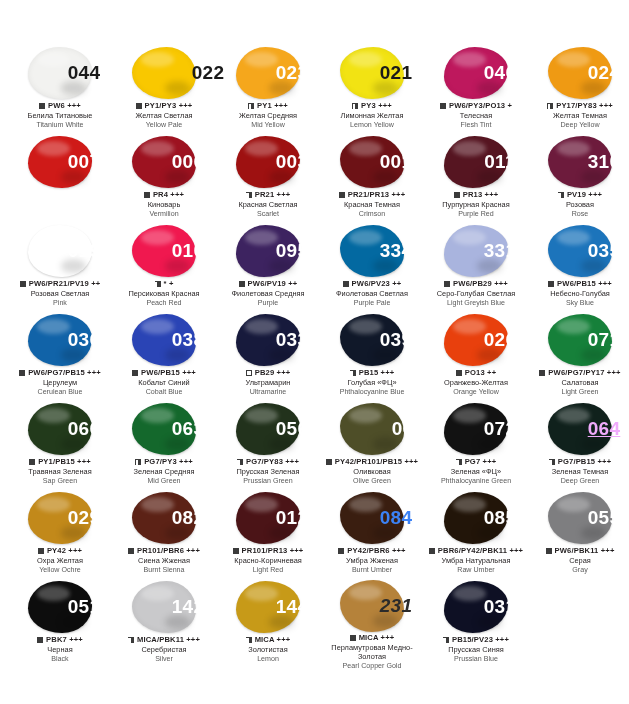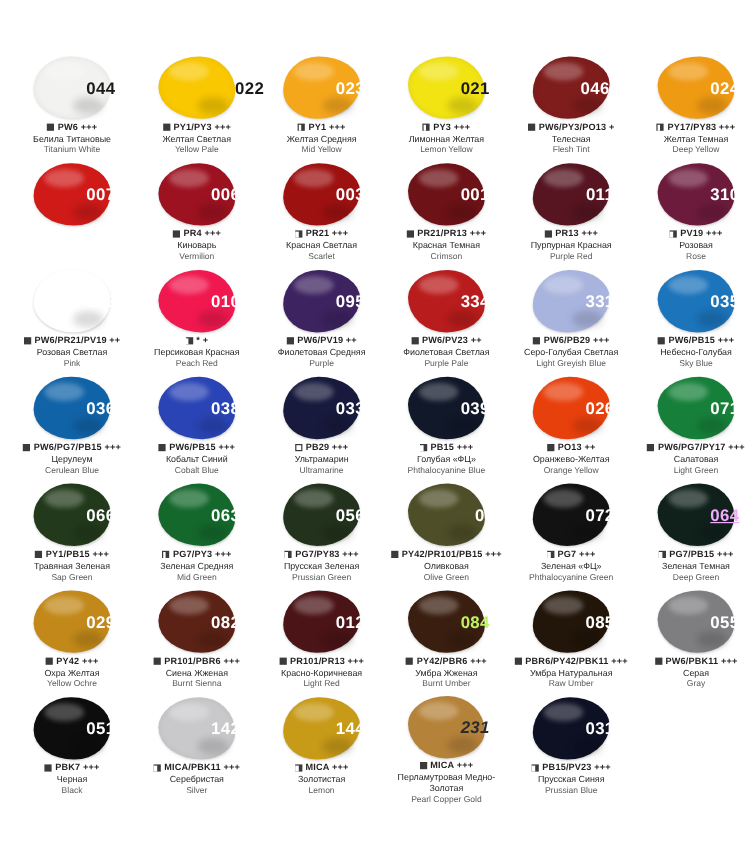--- a/index.html
+++ b/index.html
@@ -78,21 +78,21 @@
     background: rgba(0,0,0,0.14);
     filter: blur(3px);
     pointer-events: none;
   }
   .blob.light {
     box-shadow: 0 1px 2px rgba(0,0,0,0.12), inset 0 0 6px rgba(0,0,0,0.06);
   }
   .blob-code {
     position: relative;
     z-index: 3;
-    font-size: 14px;
+    font-size: 19px;
     font-weight: bold;
     letter-spacing: 0.3px;
     font-family: "Liberation Sans", sans-serif;
     padding-left: 48px;
   }
   
   .swatch-info {
     width: 104px;
     text-align: center;
     margin-top: 2px;
@@ -203,21 +203,21 @@
           <div class="pigment-line">
             <span class="marker half"></span>
             <span>PY3 +++</span>
           </div>
           <div class="name-ru">Лимонная Желтая</div>
           <div class="name-en">Lemon Yellow</div>
         </div>
       </div>
       <div class="swatch-cell">
         <div class="blob-wrap">
-          <div class="blob light" style="background: #7f1d1d; border-radius: 48% 52% 55% 45% / 57% 44% 56% 43%; justify-content: flex-end;">
+          <div class="blob light" style="background: #be185d; border-radius: 48% 52% 55% 45% / 57% 44% 56% 43%;">
             <span class="blob-code" style="color: rgb(255, 255, 255);">046</span>
           </div>
         </div>
         <div class="swatch-info">
           <div class="pigment-line">
             <span class="marker filled"></span>
             <span>PW6/PY3/PO13 +</span>
           </div>
           <div class="name-ru">Телесная</div>
           <div class="name-en">Flesh Tint</div>
@@ -360,21 +360,21 @@
           <div class="pigment-line">
             <span class="marker filled"></span>
             <span>PW6/PV19 ++</span>
           </div>
           <div class="name-ru">Фиолетовая Средняя</div>
           <div class="name-en">Purple</div>
         </div>
       </div>
       <div class="swatch-cell">
         <div class="blob-wrap">
-          <div class="blob" style="background: #b91c1c; border-radius: 52% 48% 50% 50% / 44% 57% 43% 56%;">
+          <div class="blob" style="background: #0369a1; border-radius: 52% 48% 50% 50% / 44% 57% 43% 56%;">
             <span class="blob-code" style="color: rgb(255, 255, 255);">334</span>
           </div>
         </div>
         <div class="swatch-info">
           <div class="pigment-line">
             <span class="marker filled"></span>
             <span>PW6/PV23 ++</span>
           </div>
           <div class="name-ru">Фиолетовая Светлая</div>
           <div class="name-en">Purple Pale</div>
@@ -631,21 +631,21 @@
             <span class="marker filled"></span>
             <span>PR101/PR13 +++</span>
           </div>
           <div class="name-ru">Красно-Коричневая</div>
           <div class="name-en">Light Red</div>
         </div>
       </div>
       <div class="swatch-cell">
         <div class="blob-wrap">
           <div class="blob" style="background: rgb(58, 30, 16); border-radius: 52% 48% 50% 50% / 44% 57% 43% 56%;">
-            <span class="blob-code" style="color: #bef264;">084</span>
+            <span class="blob-code" style="color: #3b82f6;">084</span>
           </div>
         </div>
         <div class="swatch-info">
           <div class="pigment-line">
             <span class="marker filled"></span>
             <span>PY42/PBR6 +++</span>
           </div>
           <div class="name-ru">Умбра Жженая</div>
           <div class="name-en">Burnt Umber</div>
         </div>

